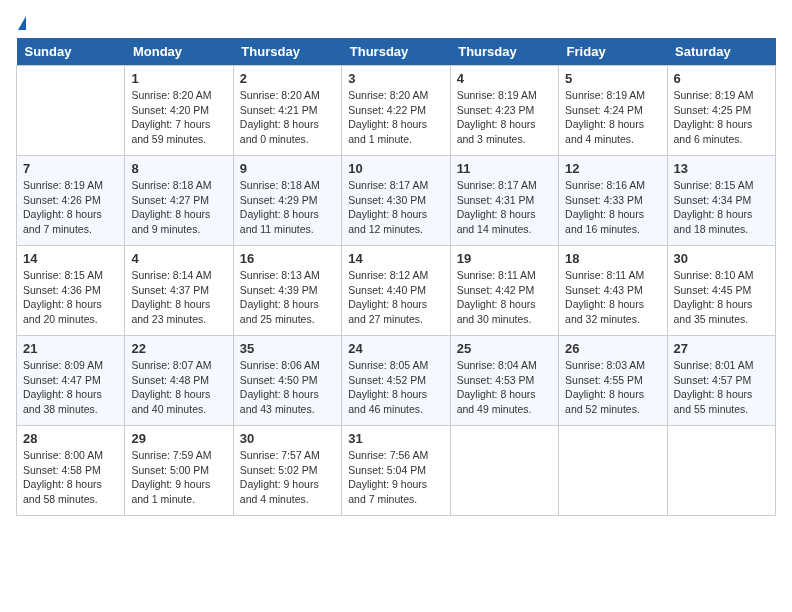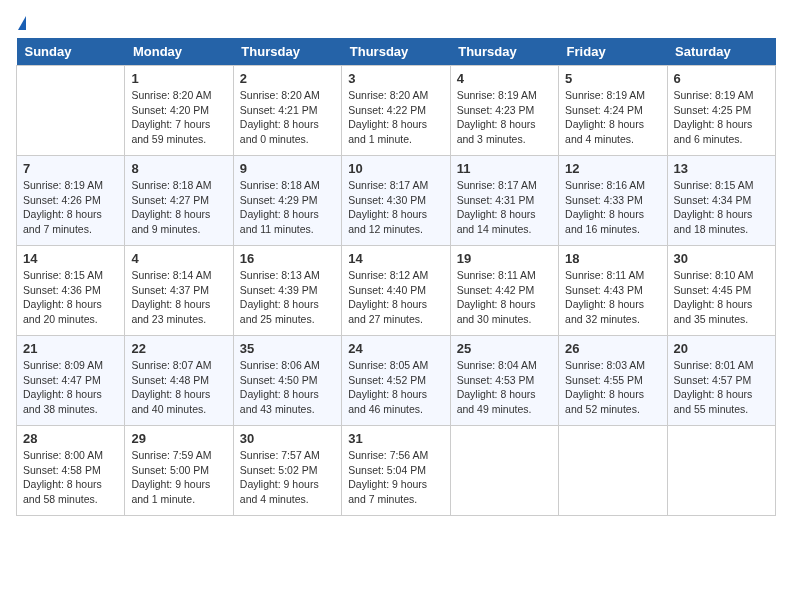--- a/index.html
+++ b/index.html
@@ -235,21 +235,21 @@
         </td>
         <td>
           <span class="day-number">25</span>
           <div class="day-info">Sunrise: 8:04 AM<br>Sunset: 4:53 PM<br>Daylight: 8 hours and 49 minutes.</div>
         </td>
         <td>
           <span class="day-number">26</span>
           <div class="day-info">Sunrise: 8:03 AM<br>Sunset: 4:55 PM<br>Daylight: 8 hours and 52 minutes.</div>
         </td>
         <td>
-          <span class="day-number">20</span>
+          <span class="day-number">27</span>
           <div class="day-info">Sunrise: 8:01 AM<br>Sunset: 4:57 PM<br>Daylight: 8 hours and 55 minutes.</div>
         </td>
       </tr>
       <tr>
         <td>
           <span class="day-number">28</span>
           <div class="day-info">Sunrise: 8:00 AM<br>Sunset: 4:58 PM<br>Daylight: 8 hours and 58 minutes.</div>
         </td>
         <td>
           <span class="day-number">29</span>

